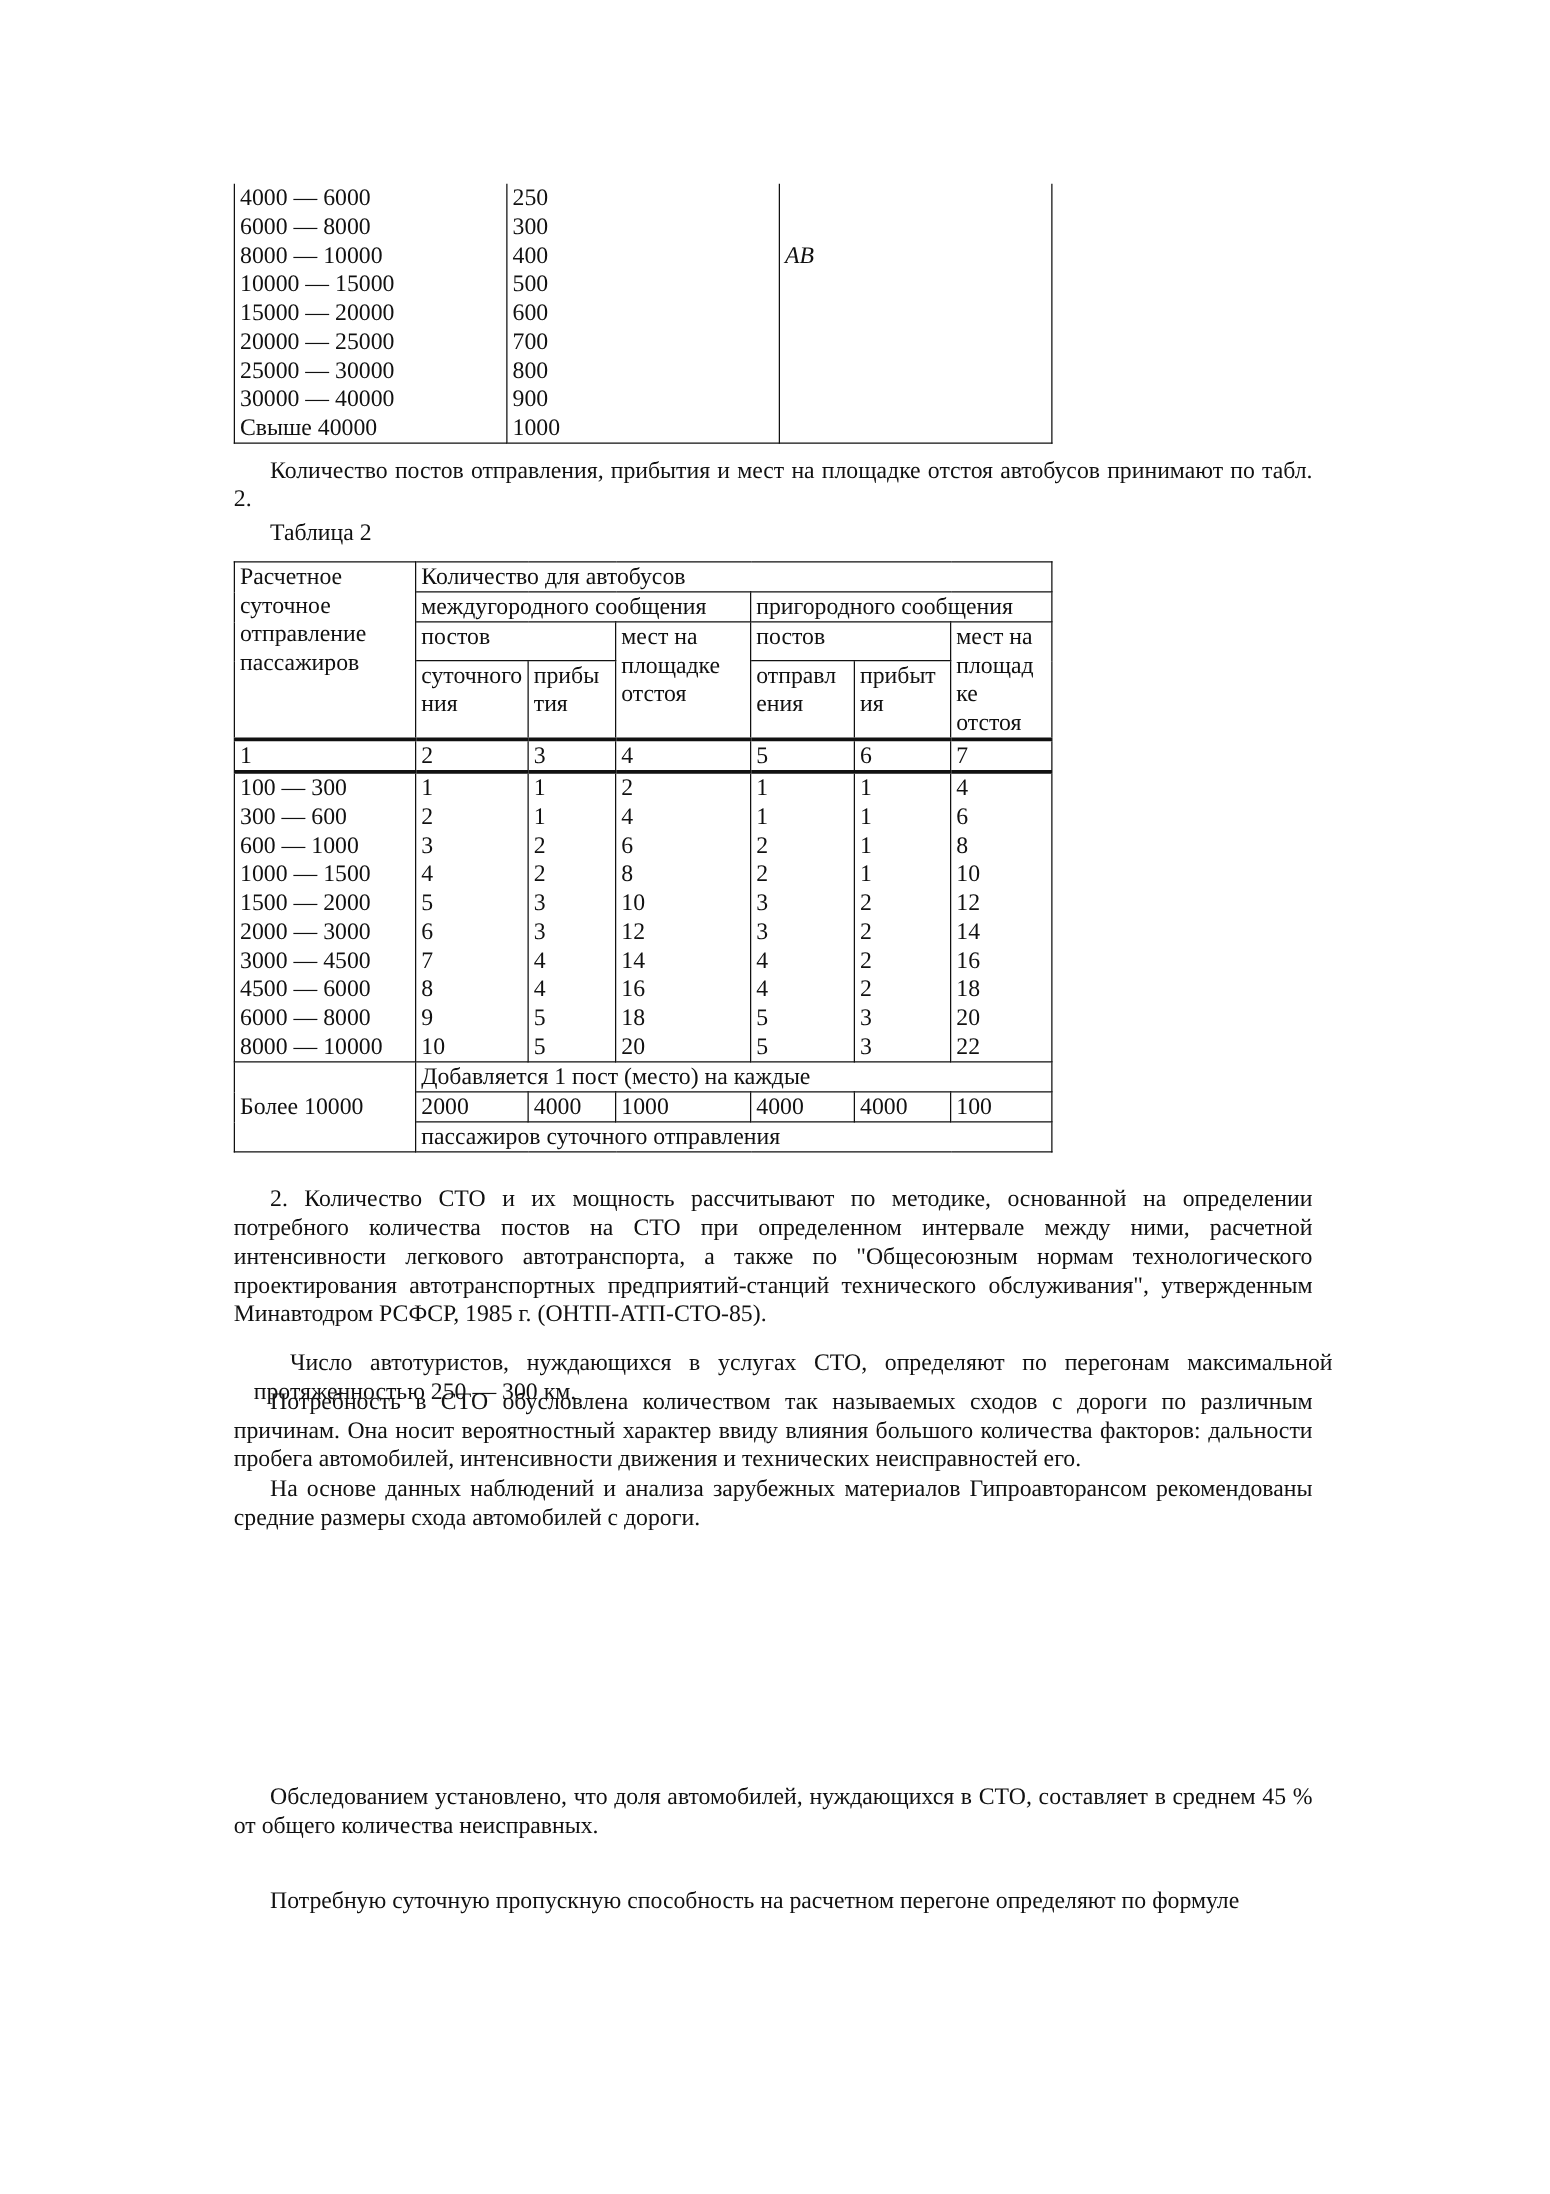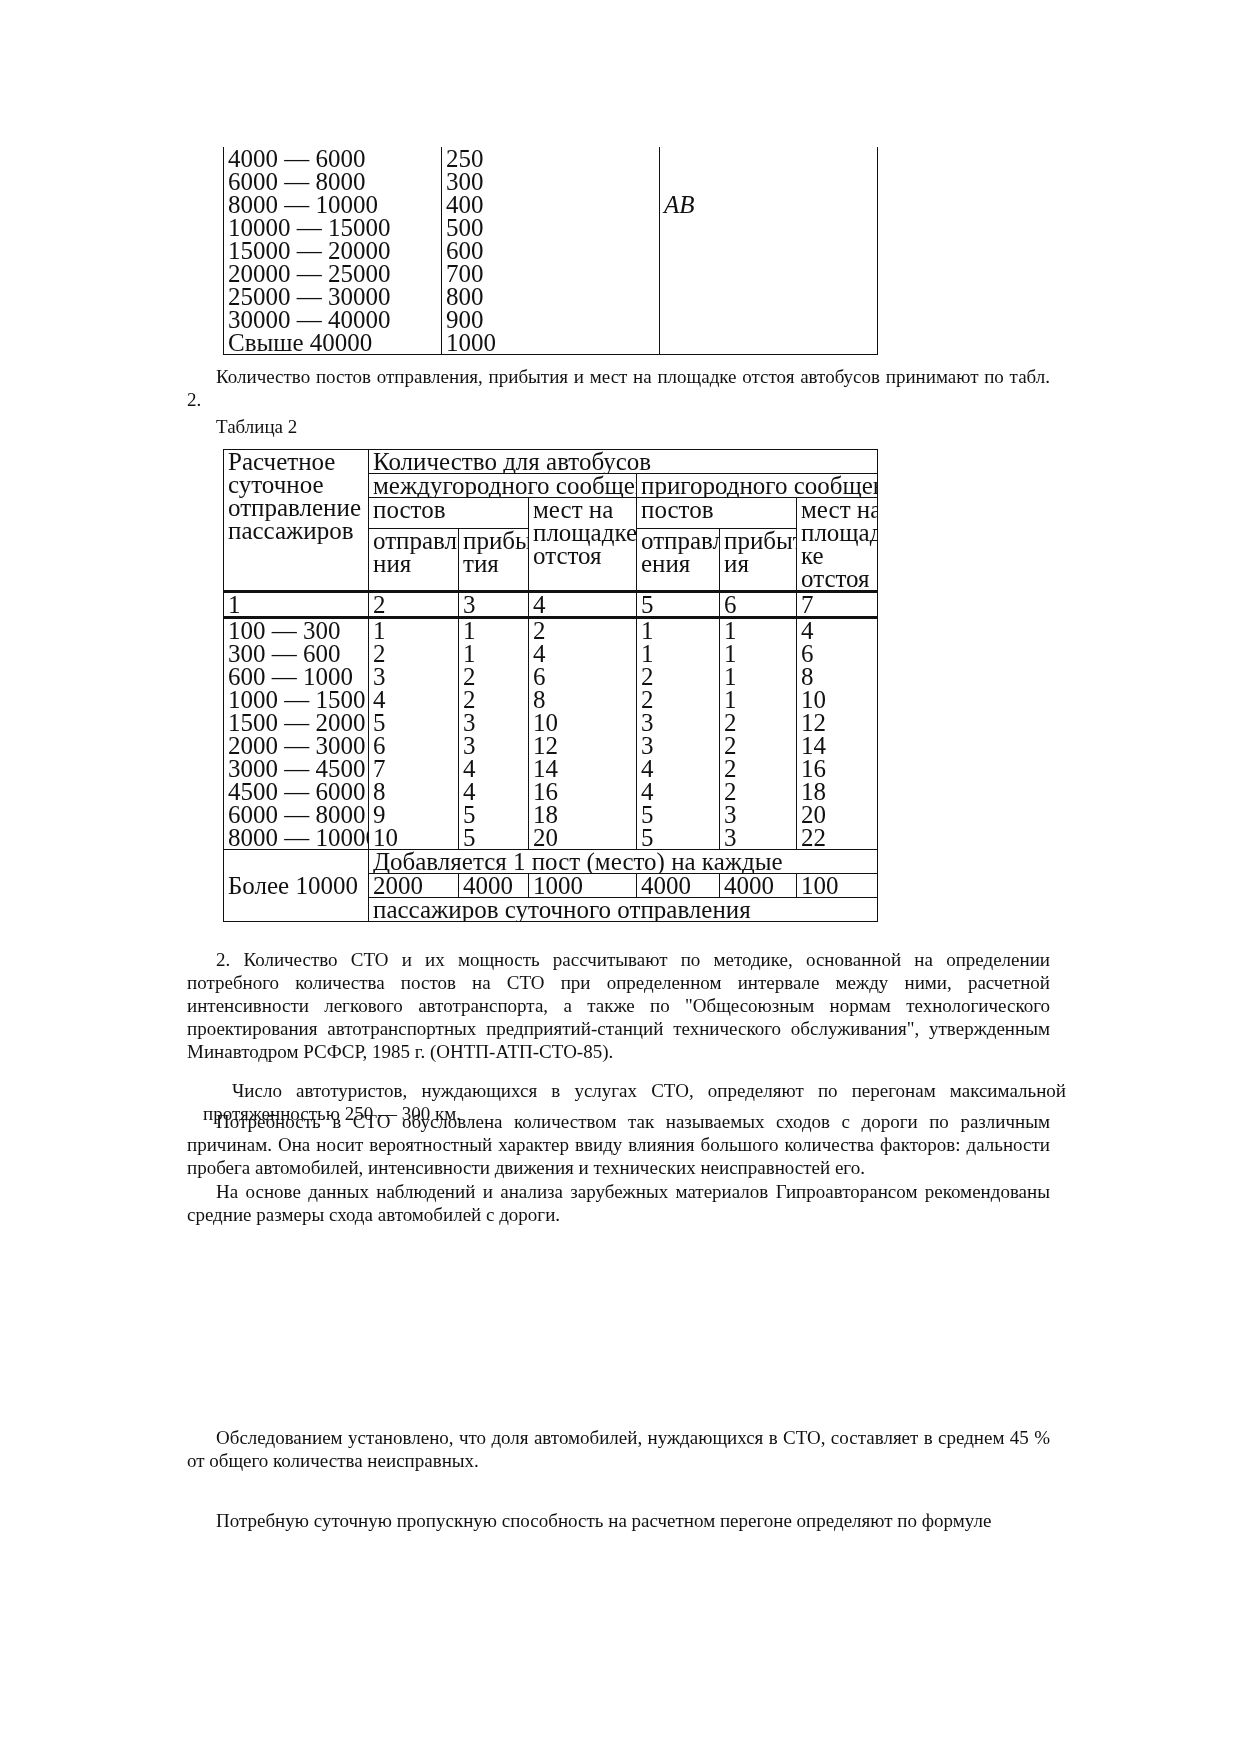--- a/index.html
+++ b/index.html
@@ -1,19 +1,19 @@
 <!DOCTYPE html>
 <html><head>
 <meta charset="utf-8">
 <style>
   html, body { margin: 0; padding: 0; background: #ffffff; }
   body { width: 1240px; height: 1755px; position: relative; overflow: hidden;
          font-family: "Liberation Serif", "DejaVu Serif", serif; color: #111; font-size: 19px; }
   .abs { position: absolute; }
-  table { border-collapse: collapse; table-layout: fixed; font-size: 25px; line-height: 23px; margin-left: 36px; }
+  table { border-collapse: collapse; table-layout: fixed; font-size: 19px; line-height: 23px; }
   td { vertical-align: top; padding: 0 4px; border: 1.5px solid #111; white-space: nowrap; overflow: hidden; }
   .para { position: absolute; left: 187px; width: 863px; line-height: 23px; text-align: justify; font-size: 19px; }
   .para .ind { display: inline-block; width: 29px; }
   .wrap { white-space: normal; }
   .stack div { height: 23px; }
   .thick-top td { border-top: 3px solid #111; }
 </style>
 </head>
 <body>
 
@@ -106,21 +106,21 @@
         <div>мест на</div>
         <div>площад</div>
         <div>ке</div>
         <div>отстоя</div>
       </div>
     </td>
   </tr>
   <tr>
     <td>
       <div class="stack">
-        <div>отправле</div>
+        <div>суточного</div>
         <div>ния</div>
       </div>
     </td>
     <td>
       <div class="stack">
         <div>прибы</div>
         <div>тия</div>
       </div>
     </td>
     <td>

